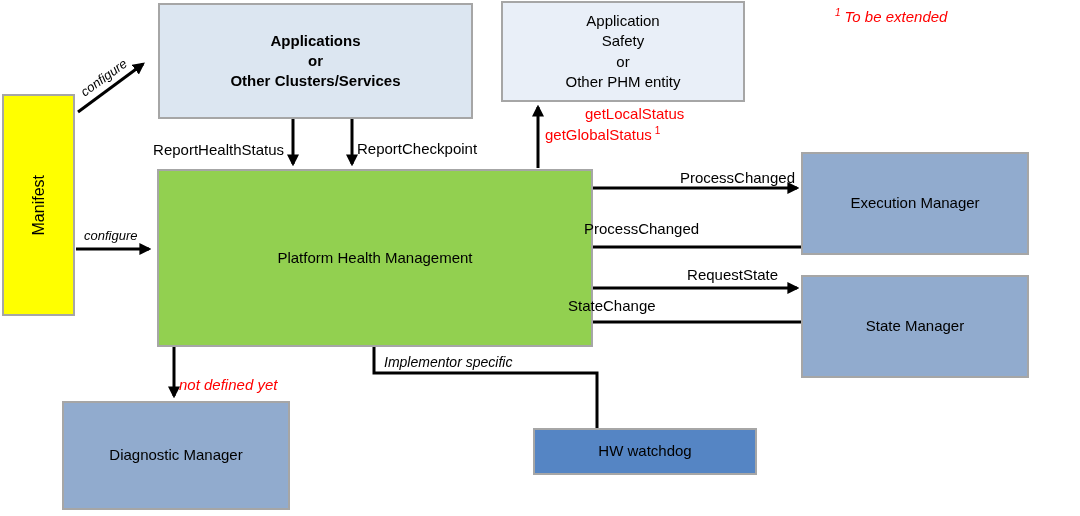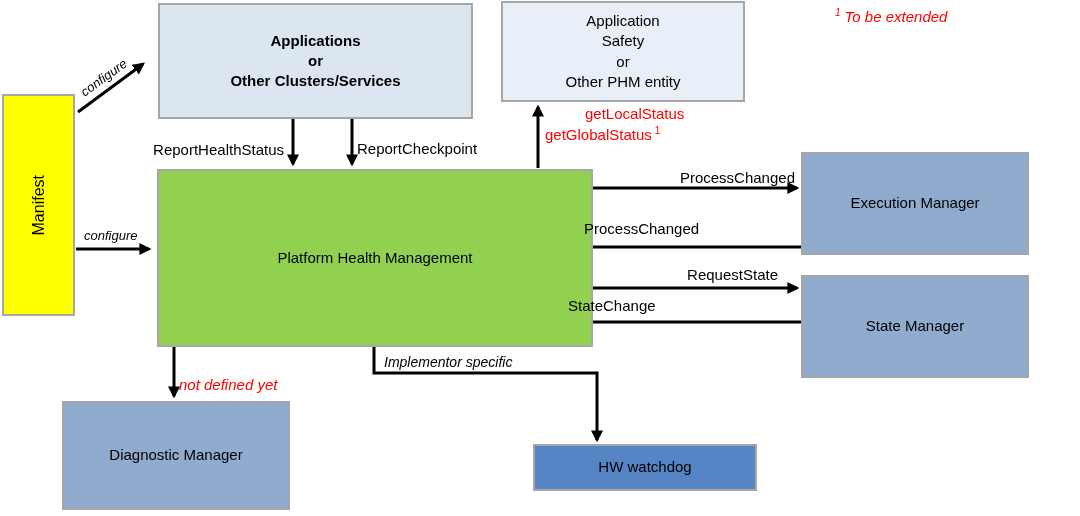--- a/index.html
+++ b/index.html
@@ -11,21 +11,21 @@
        display:flex;align-items:center;justify-content:center;text-align:center;}
   .box-label{font-size:15px;line-height:1.35;color:#000;}
   #box-manifest{left:2px;top:94px;width:73px;height:222px;background:var(--manifest-yellow,#ffff00);}
   #box-manifest .vlabel{writing-mode:vertical-rl;transform:rotate(180deg);font-size:16px;}
   #box-applications{left:158px;top:3px;width:315px;height:116px;background:var(--apps-fill,#dce6f1);font-weight:bold;}
   #box-safety{left:501px;top:1px;width:244px;height:101px;background:var(--safety-fill,#e9eff8);}
   #box-phm{left:157px;top:169px;width:436px;height:178px;background:var(--phm-green,#92d050);}
   #box-execution{left:801px;top:152px;width:228px;height:103px;background:var(--manager-blue,#91abce);}
   #box-state{left:801px;top:275px;width:228px;height:103px;background:var(--manager-blue,#91abce);align-items:center;}
   #box-diagnostic{left:62px;top:401px;width:228px;height:109px;background:var(--manager-blue,#91abce);}
-  #box-watchdog{left:533px;top:444px;width:224px;height:47px;background:var(--watchdog-blue,#5585c4);}
+  #box-watchdog{left:533px;top:428px;width:224px;height:47px;background:var(--watchdog-blue,#5585c4);}
   svg.connectors{position:absolute;left:0;top:0;width:1080px;height:516px;pointer-events:none;}
   .lbl{position:absolute;font-size:15px;white-space:nowrap;line-height:1.2;}
   .lbl.right{text-align:right;}
   .lbl.red{color:var(--annotation-red,#ff0000);}
   .lbl.italic{font-style:italic;}
   .lbl.small{font-size:13px;}
   #lbl-configure-diag{left:66px;top:70px;width:76px;text-align:center;
       transform:rotate(-36deg);transform-origin:center center;}
   sup{font-size:10px;line-height:0;}
   .sup-gap-left{margin-left:3px;}

